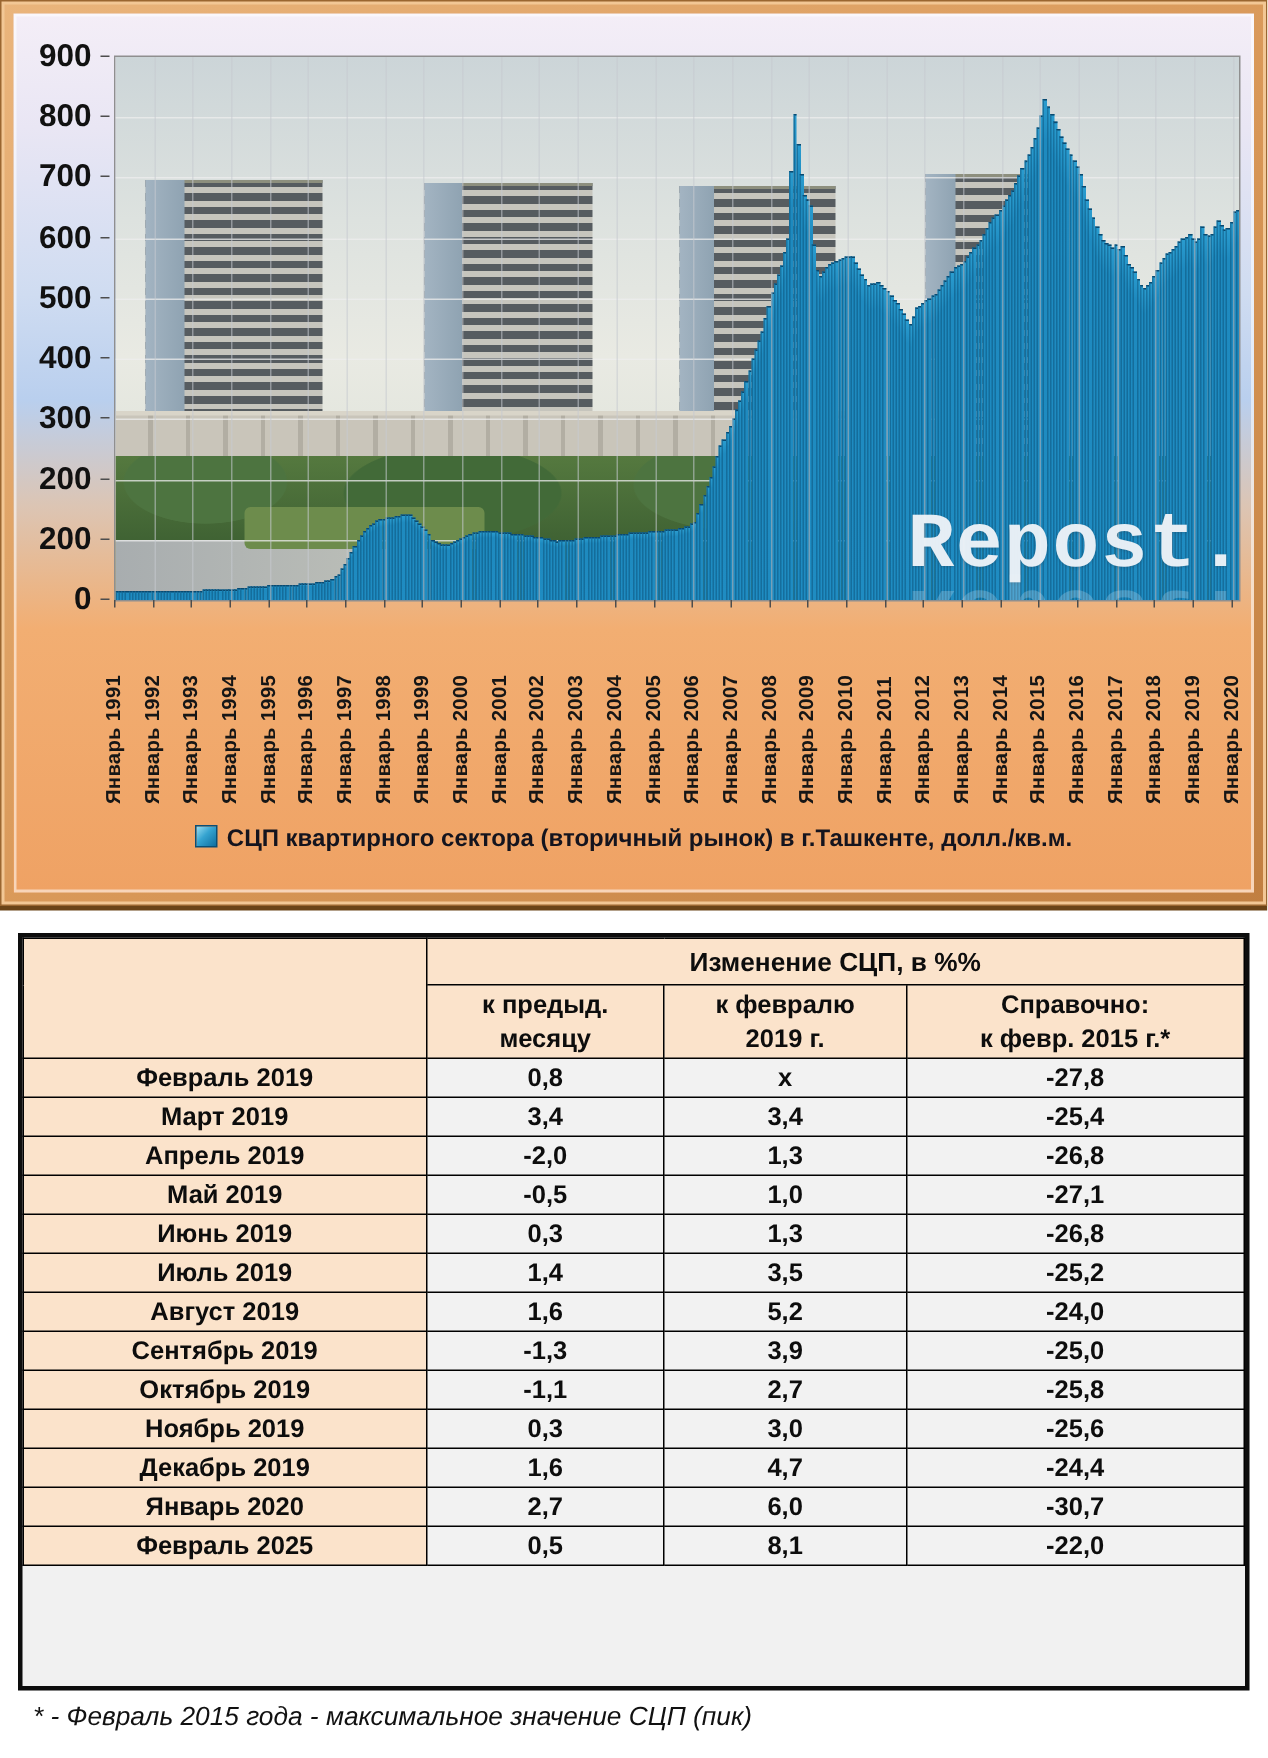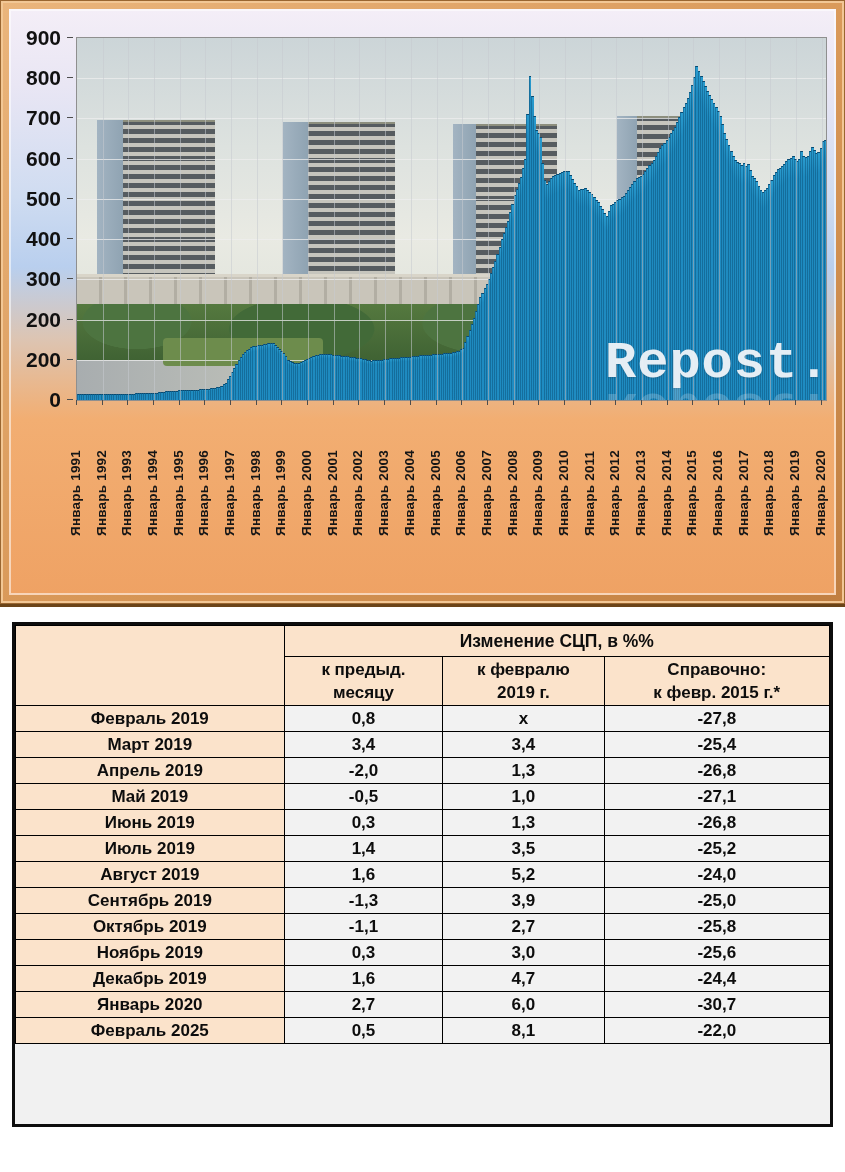--- a/index.html
+++ b/index.html
@@ -587,20 +587,23 @@
           <div class="x-tick" style="left: 667.68px;"></div>
           <div class="x-label" style="left: 659.68px;">Январь 2017</div>
           <div class="x-tick" style="left: 693.36px;"></div>
           <div class="x-label" style="left: 685.36px;">Январь 2018</div>
           <div class="x-tick" style="left: 719.04px;"></div>
           <div class="x-label" style="left: 711.04px;">Январь 2019</div>
           <div class="x-tick" style="left: 744.72px;"></div>
           <div class="x-label" style="left: 736.72px;">Январь 2020</div>
         </div>
 
+      <div class="legend">
+        <span class="legend-marker"></span><span class="legend-text">СЦП квартирного  сектора (вторичный рынок) в г.Ташкенте, долл./кв.м.</span>
+      </div>
 
     </div>
   </div>
 
   <div class="table-box">
     <table class="price">
       <colgroup>
         <col class="col-month">
           <col class="col-a">
           <col class="col-b">
@@ -696,14 +699,15 @@
           <tr>
             <th class="month">Февраль 2025</th>
             <td>0,5</td>
             <td>8,1</td>
             <td>-22,0</td>
           </tr>
         </tbody>
     </table>
   </div>
 
+  <div class="footnote">* - Февраль 2015 года - максимальное значение СЦП (пик)</div>
 
 </div>
 
 </body></html>

